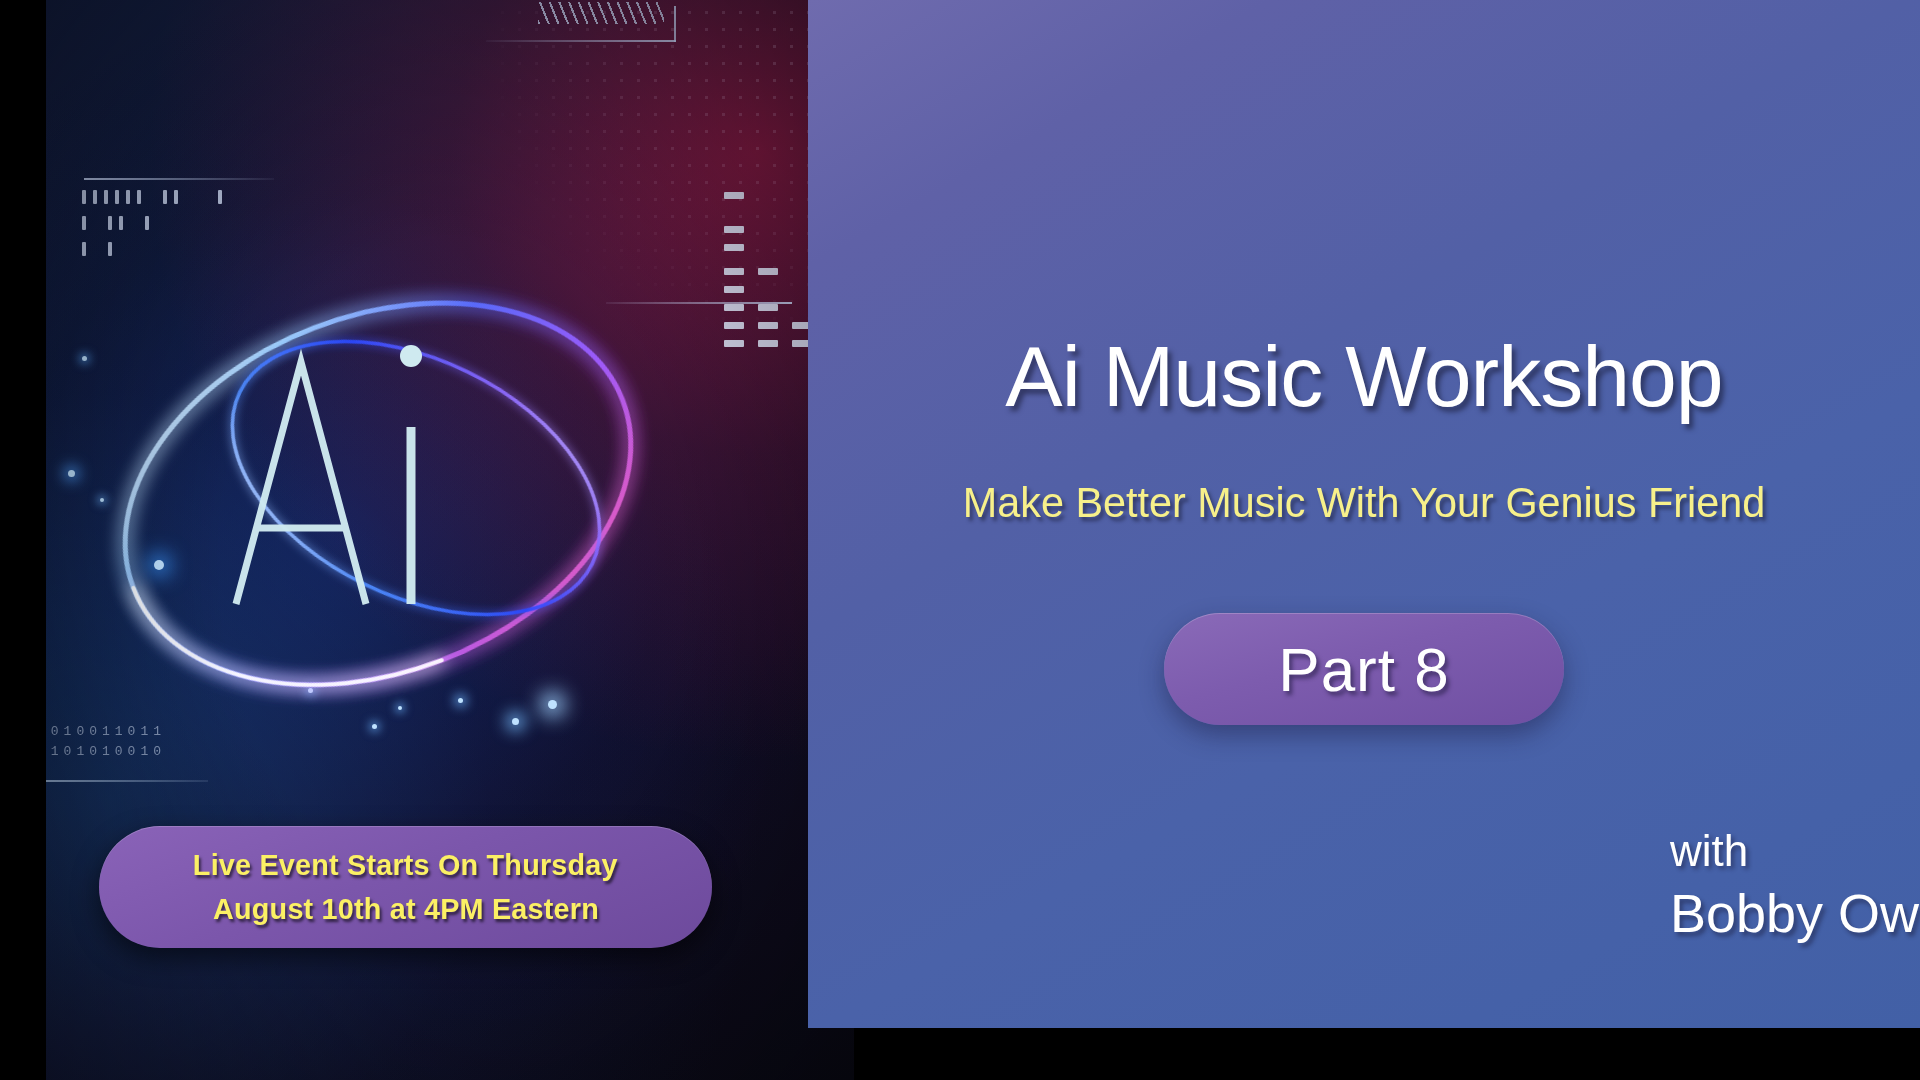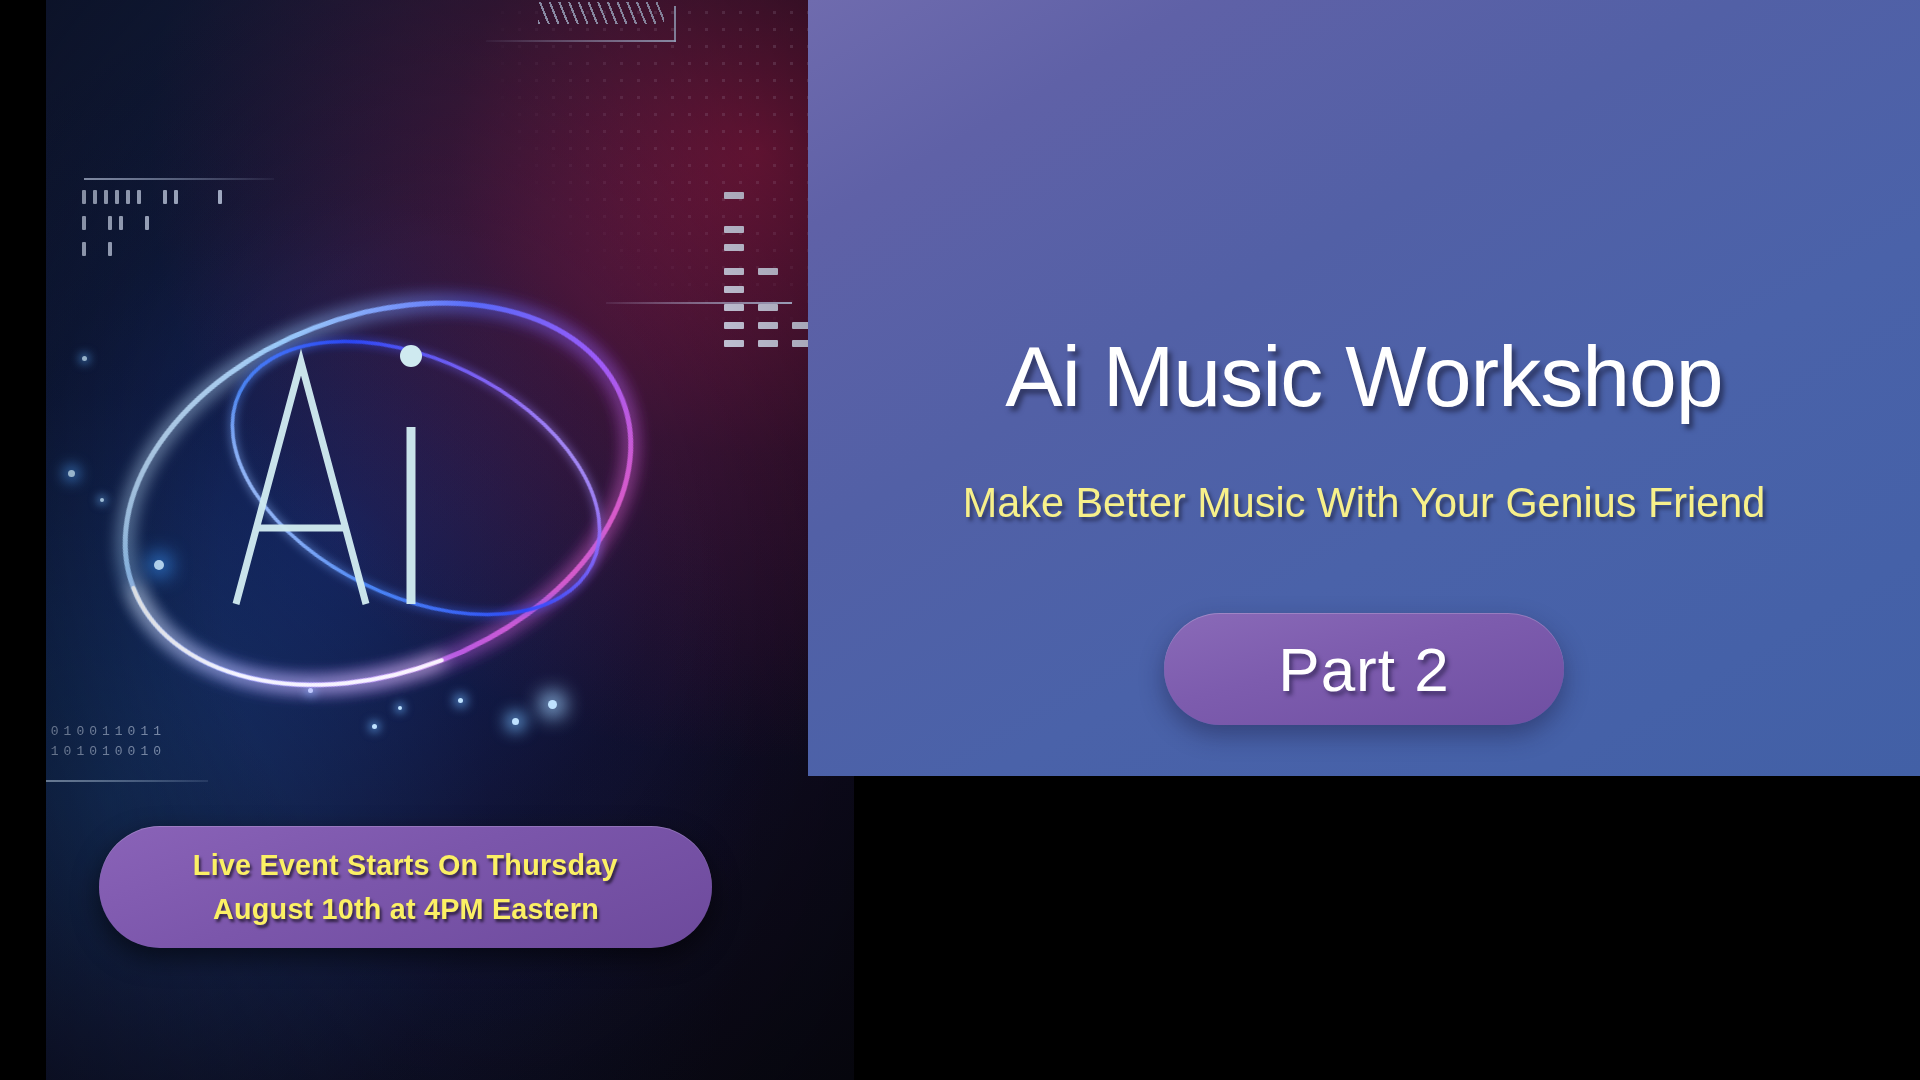--- a/index.html
+++ b/index.html
@@ -79,21 +79,21 @@
     display:flex; flex-direction:column; align-items:center; justify-content:center;
   }
   .event-line{
     color:#fbf064; font-size:30px; font-weight:700; letter-spacing:0.2px; line-height:44px;
     text-shadow:2px 3px 3px rgba(0,0,0,0.60);
     font-family:"Liberation Sans", sans-serif; transform:scaleX(0.96); white-space:nowrap;
   }
 
   
   .right-panel{
-    position:absolute; left:808px; top:0; width:1112px; height:776px; overflow:hidden;
+    position:absolute; left:808px; top:0; width:1112px; height:1028px; overflow:hidden;
     background:linear-gradient(150deg,#6f6bae 0%, #5f61a7 16%, #5260a6 38%, #4a62a9 62%, #4561a8 84%, #4260a6 100%);
   }
   .rp-inner{ position:absolute; inset:0; }
 
   .title{
     position:absolute; left:50%; transform:translateX(-50%); top:330px;
     color:#ffffff; font-size:86px; line-height:92px; font-weight:400;
     letter-spacing:-1px; white-space:nowrap;
     text-shadow:4px 5px 5px rgba(20,22,48,0.55);
     font-family:"Liberation Sans", sans-serif;
@@ -270,21 +270,21 @@
   </div>
 
   <div class="right-panel">
     <div class="rp-inner">
 
       <div class="title">Ai Music Workshop</div>
 
       <div class="subtitle">Make Better Music With Your Genius Friend</div>
 
       <div class="part-badge">
-        <span>Part 2</span>
+        <span>Part 8</span>
       </div>
 
       <div class="presenter">
         <div class="with">with</div>
         <div class="name">Bobby Owsinski</div>
       </div>
 
     </div>
   </div>
 

